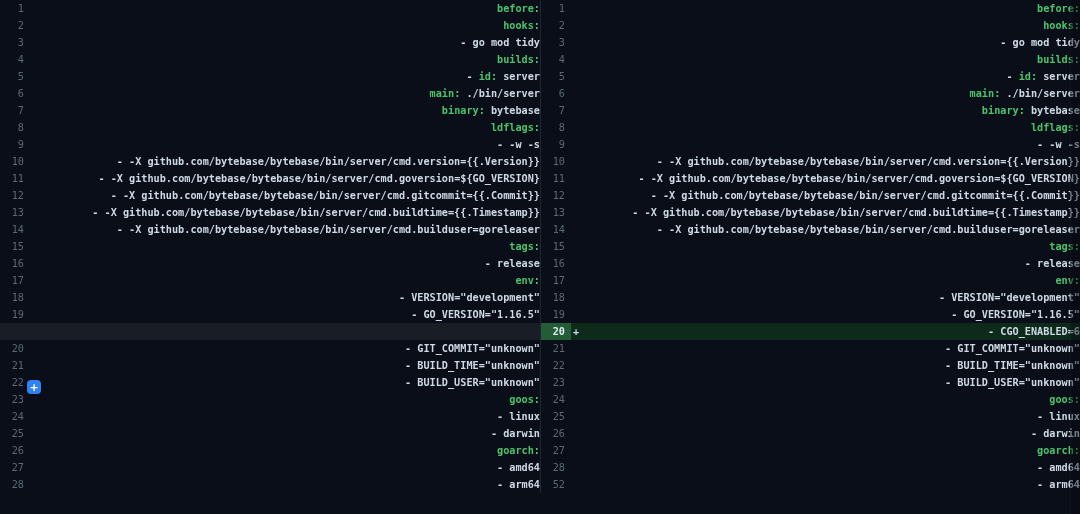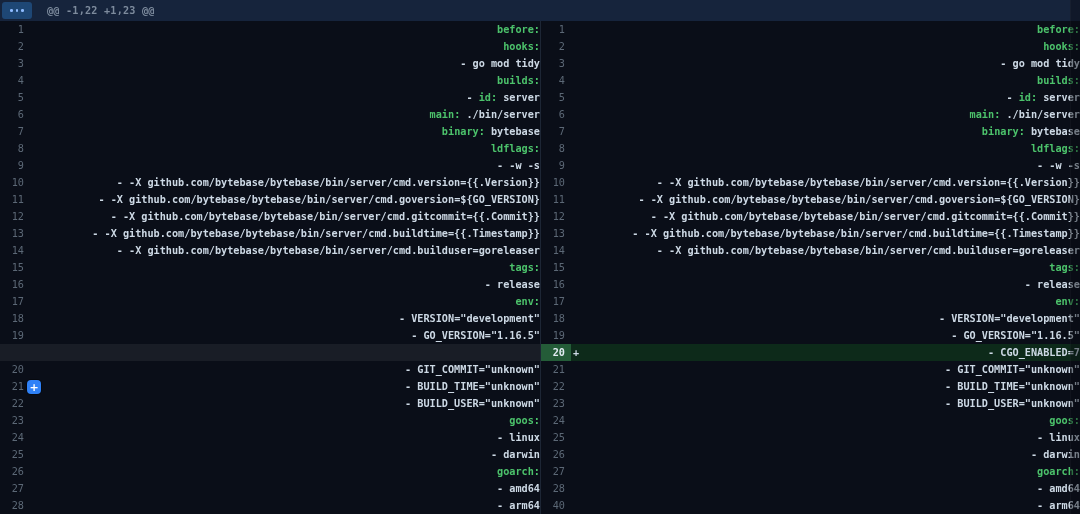--- a/index.html
+++ b/index.html
@@ -71,30 +71,20 @@
     background:rgba(8,11,18,.45);
     border-left:1px solid rgba(255,255,255,.03);
     z-index:2;
   }
 </style>
 </head>
 <body>
 
 <div class="diff">
 
-  <div class="hunk-header">
-    <button class="expand-btn">
-      <span class="dots">
-          <i></i>
-          <i></i>
-          <i></i>
-        </span>
-    </button>
-    <span class="hunk-text">@@ -1,22 +1,23 @@</span>
-  </div>
 
   <div class="panes">
     <div class="pane left" id="pane-left">
         <div class="row"><span class="num">1</span><span class="marker"></span><span class="code"><span class="tok-key">before:</span></span></div>
         <div class="row"><span class="num">2</span><span class="marker"></span><span class="code"><span class="tok-plain">  </span><span class="tok-key">hooks:</span></span></div>
         <div class="row"><span class="num">3</span><span class="marker"></span><span class="code"><span class="tok-plain">    - go mod tidy</span></span></div>
         <div class="row"><span class="num">4</span><span class="marker"></span><span class="code"><span class="tok-key">builds:</span></span></div>
         <div class="row"><span class="num">5</span><span class="marker"></span><span class="code"><span class="tok-plain">  - </span><span class="tok-key">id:</span><span class="tok-plain"> server</span></span></div>
         <div class="row"><span class="num">6</span><span class="marker"></span><span class="code"><span class="tok-plain">    </span><span class="tok-key">main:</span><span class="tok-plain"> ./bin/server</span></span></div>
         <div class="row"><span class="num">7</span><span class="marker"></span><span class="code"><span class="tok-plain">    </span><span class="tok-key">binary:</span><span class="tok-plain"> bytebase</span></span></div>
@@ -134,29 +124,29 @@
         <div class="row"><span class="num">10</span><span class="marker"></span><span class="code"><span class="tok-plain">      - -X github.com/bytebase/bytebase/bin/server/cmd.version={{.Version}}</span></span></div>
         <div class="row"><span class="num">11</span><span class="marker"></span><span class="code"><span class="tok-plain">      - -X github.com/bytebase/bytebase/bin/server/cmd.goversion=${GO_VERSION}</span></span></div>
         <div class="row"><span class="num">12</span><span class="marker"></span><span class="code"><span class="tok-plain">      - -X github.com/bytebase/bytebase/bin/server/cmd.gitcommit={{.Commit}}</span></span></div>
         <div class="row"><span class="num">13</span><span class="marker"></span><span class="code"><span class="tok-plain">      - -X github.com/bytebase/bytebase/bin/server/cmd.buildtime={{.Timestamp}}</span></span></div>
         <div class="row"><span class="num">14</span><span class="marker"></span><span class="code"><span class="tok-plain">      - -X github.com/bytebase/bytebase/bin/server/cmd.builduser=goreleaser</span></span></div>
         <div class="row"><span class="num">15</span><span class="marker"></span><span class="code"><span class="tok-plain">    </span><span class="tok-key">tags:</span></span></div>
         <div class="row"><span class="num">16</span><span class="marker"></span><span class="code"><span class="tok-plain">      - release</span></span></div>
         <div class="row"><span class="num">17</span><span class="marker"></span><span class="code"><span class="tok-plain">    </span><span class="tok-key">env:</span></span></div>
         <div class="row"><span class="num">18</span><span class="marker"></span><span class="code"><span class="tok-plain">      - VERSION="development"</span></span></div>
         <div class="row"><span class="num">19</span><span class="marker"></span><span class="code"><span class="tok-plain">      - GO_VERSION="1.16.5"</span></span></div>
-        <div class="row added"><span class="num">20</span><span class="marker">+</span><span class="code"><span class="tok-plain">      - CGO_ENABLED=7</span></span></div>
+        <div class="row added"><span class="num">20</span><span class="marker">+</span><span class="code"><span class="tok-plain">      - CGO_ENABLED=6</span></span></div>
         <div class="row"><span class="num">21</span><span class="marker"></span><span class="code"><span class="tok-plain">      - GIT_COMMIT="unknown"</span></span></div>
         <div class="row"><span class="num">22</span><span class="marker"></span><span class="code"><span class="tok-plain">      - BUILD_TIME="unknown"</span></span></div>
         <div class="row"><span class="num">23</span><span class="marker"></span><span class="code"><span class="tok-plain">      - BUILD_USER="unknown"</span></span></div>
         <div class="row"><span class="num">24</span><span class="marker"></span><span class="code"><span class="tok-plain">    </span><span class="tok-key">goos:</span></span></div>
         <div class="row"><span class="num">25</span><span class="marker"></span><span class="code"><span class="tok-plain">      - linux</span></span></div>
         <div class="row"><span class="num">26</span><span class="marker"></span><span class="code"><span class="tok-plain">      - darwin</span></span></div>
         <div class="row"><span class="num">27</span><span class="marker"></span><span class="code"><span class="tok-plain">    </span><span class="tok-key">goarch:</span></span></div>
         <div class="row"><span class="num">28</span><span class="marker"></span><span class="code"><span class="tok-plain">      - amd64</span></span></div>
-        <div class="row"><span class="num">40</span><span class="marker"></span><span class="code"><span class="tok-plain">      - arm64</span></span></div>
+        <div class="row"><span class="num">52</span><span class="marker"></span><span class="code"><span class="tok-plain">      - arm64</span></span></div>
       </div>
   </div>
 
   <button class="add-comment-btn">+</button>
 
   <div class="edge-strip"></div>
 </div>
 
 </body></html>

